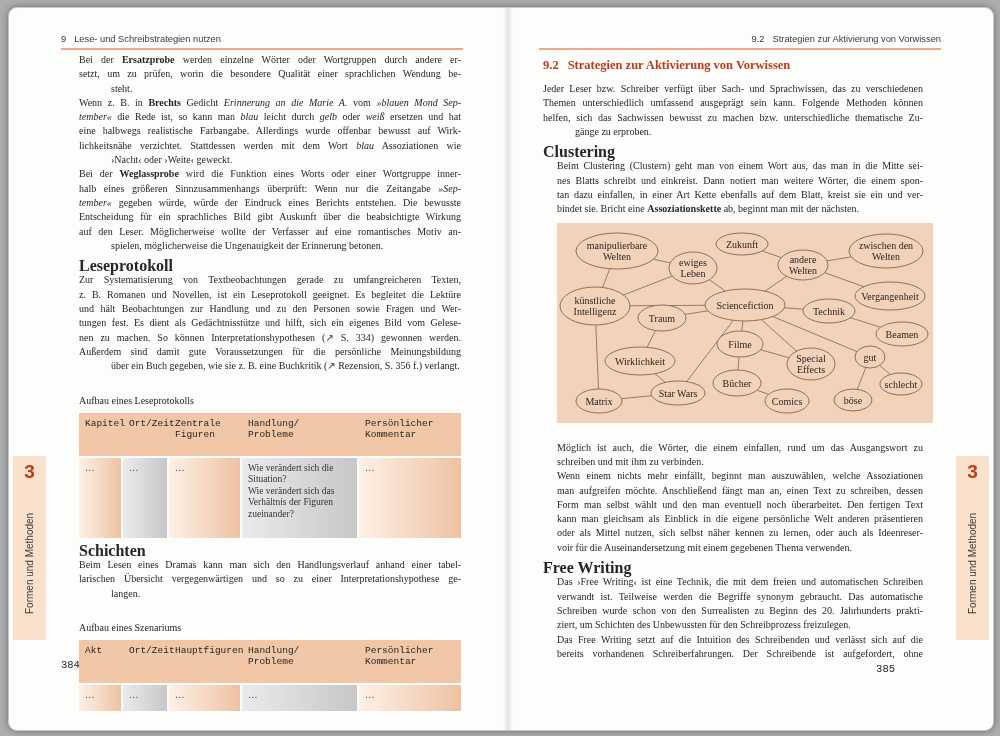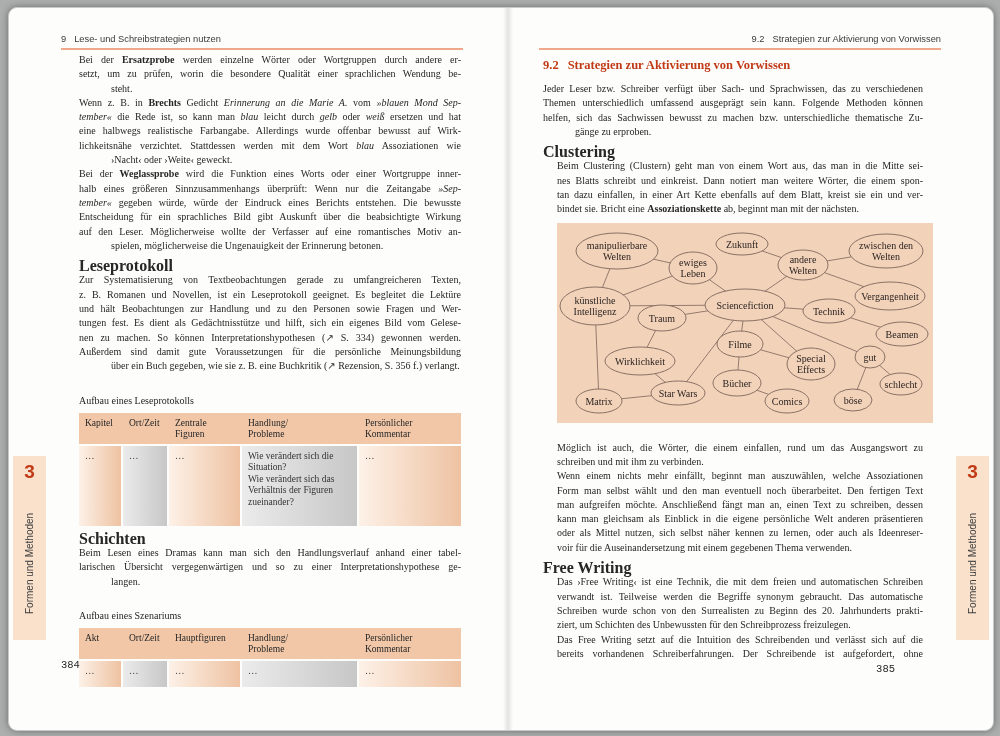--- a/index.html
+++ b/index.html
@@ -23,22 +23,22 @@
           text-align-last:justify; white-space:nowrap; overflow:hidden; }
   .line.end { text-align:left; text-align-last:left;margin-left:32px; }
   .p.indent .line { margin-left:14px; }
 
   .h2 { display:flex; gap:9px; color:#c13a15; font-weight:bold; font-size:12.5px; margin:2px 0 9px 0; }
   .h3 { font-weight:bold; font-size:16px; margin-top:6px; height:14.3px; line-height:14.3px; }
   .caption { margin-top:20px; height:14.3px; line-height:14.3px; font-size:10px; }
 
   .tbl { margin-top:5px; width:382px; }
   .tbl-head { display:flex; gap:2px; background:#f1c7a8; }
-  .tbl-head .cell { padding:5px 6px 4px 6px; font-size:9.5px; line-height:11px; white-space:pre-line;
-                    box-sizing:border-box; color:#262626; }
+  .tbl-head .cell { padding:5px 6px 16px 6px; font-size:9.5px; line-height:11px; white-space:pre-line;
+                    box-sizing:border-box; color:#262626;font-family:Liberation Mono, monospace; }
   .tbl-body { display:flex; gap:2px; margin-top:2px; }
   .tbl-body .cell { padding:5px 6px; font-size:9.5px; line-height:11.5px; white-space:pre-line;
                     box-sizing:border-box; color:#333; }
   .cell.peach { background:linear-gradient(90deg,#fdf1e7,#eec2a2); }
   .cell.gray  { background:linear-gradient(90deg,#ebebeb,#c7c7c7); }
 
   .diagram-slot { margin-left:14px; margin-top:6px; width:376px; height:200px; }
 
   .pagenum { position:absolute; font-family:Liberation Mono, monospace; font-size:10.5px; color:#1f1f1f; }
   .pn-l { left:52px; top:651px; }
@@ -272,22 +272,22 @@
             <g>
               <ellipse cx="42" cy="178" rx="23" ry="12" fill="#f3d2ba" stroke="#8a7164" stroke-width="1"></ellipse>
               <text x="42" text-anchor="middle" font-family="&quot;Liberation Serif&quot;, serif" font-size="10" fill="#2b2420" y="181.5">Matrix</text>
             </g>
           </svg></div>
         <div style="height: 18px;"></div>
         <div class="p indent">
           <div class="line">Möglich ist auch, die Wörter, die einem einfallen, rund um das Ausgangswort zu</div>
           <div class="line end">schreiben und mit ihm zu verbinden.</div>
           <div class="line">Wenn einem nichts mehr einfällt, beginnt man auszuwählen, welche Assoziationen</div>
+          <div class="line">man aufgreifen möchte. Anschließend fängt man an, einen Text zu schreiben, dessen</div>
           <div class="line">Form man selbst wählt und den man eventuell noch überarbeitet. Den fertigen Text</div>
-          <div class="line">man aufgreifen möchte. Anschließend fängt man an, einen Text zu schreiben, dessen</div>
           <div class="line">kann man gleichsam als Einblick in die eigene persönliche Welt anderen präsentieren</div>
           <div class="line">oder als Mittel nutzen, sich selbst näher kennen zu lernen, oder auch als Ideenreser-</div>
           <div class="line end">voir für die Auseinandersetzung mit einem gegebenen Thema verwenden.</div>
         </div>
         <div class="h3">Free Writing</div>
         <div class="p indent">
           <div class="line">Das ›Free Writing‹ ist eine Technik, die mit dem freien und automatischen Schreiben</div>
           <div class="line">verwandt ist. Teilweise werden die Begriffe synonym gebraucht. Das automatische</div>
           <div class="line">Schreiben wurde schon von den Surrealisten zu Beginn des 20. Jahrhunderts prakti-</div>
           <div class="line end">ziert, um Schichten des Unbewussten für den Schreibprozess freizulegen.</div>

